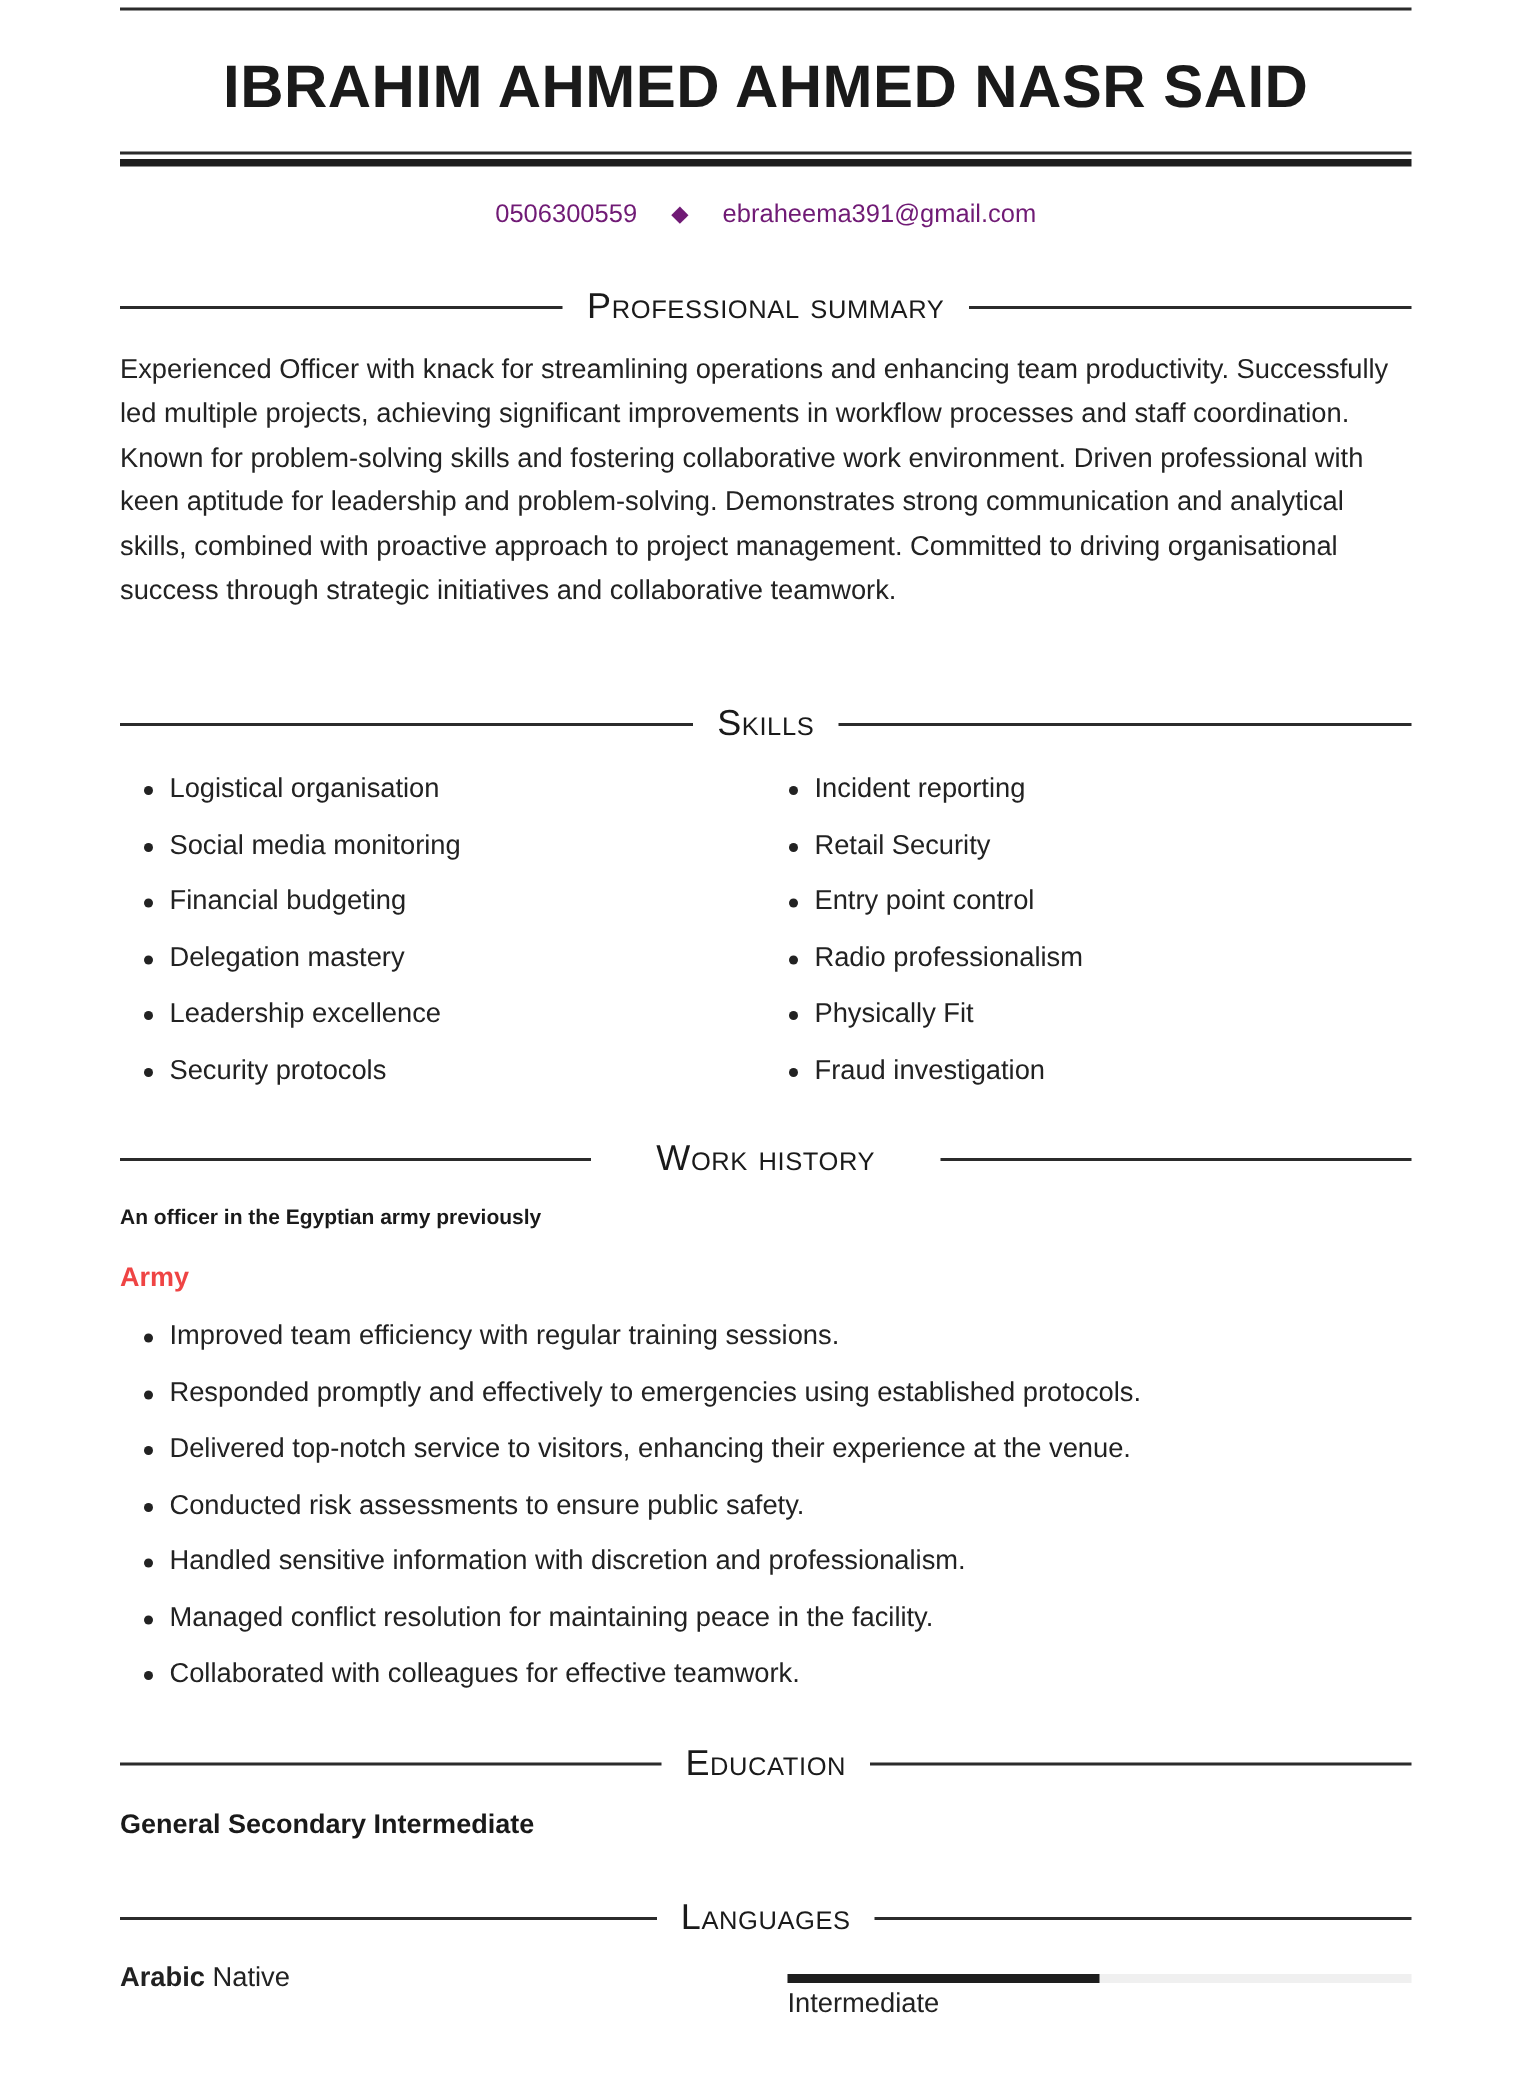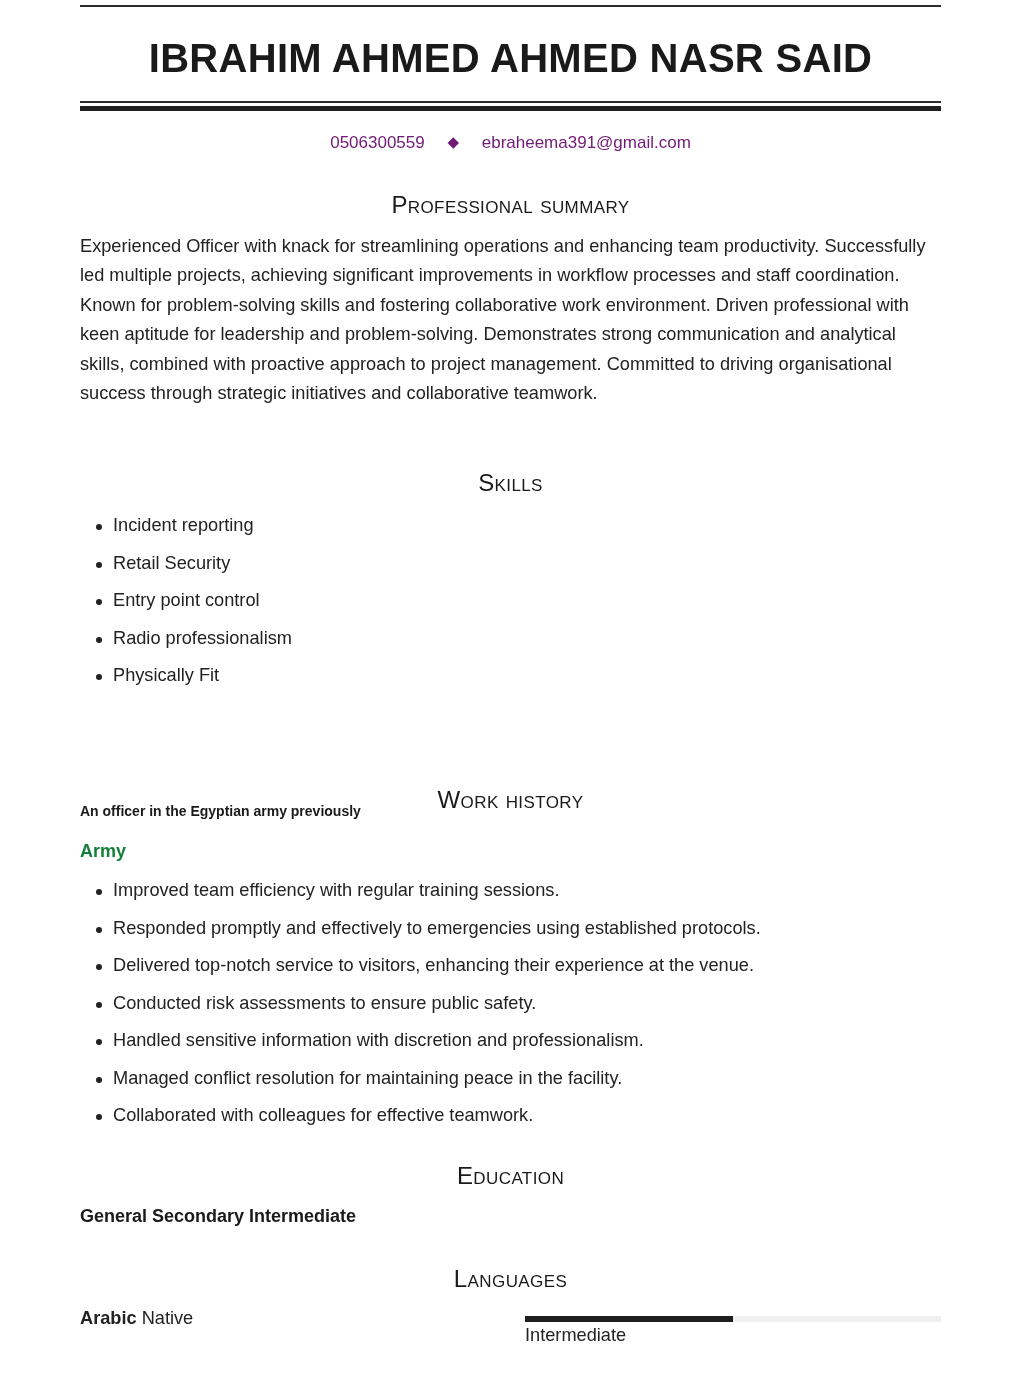--- a/index.html
+++ b/index.html
@@ -15,41 +15,41 @@
       font-size: 40px; font-weight: bold; letter-spacing: 0.3px; color: #1a1a1a;
     }
     .double-rule-thin { position: absolute; left: 0; width: 861px; top: 101px; height: 2px; background: #2b2b2b; }
     .double-rule-thick { position: absolute; left: 0; width: 861px; top: 106px; height: 5px; background: #1e1e1e; }
     .contact {
       position: absolute; left: 0; width: 861px; top: 133px; text-align: center;
       font-size: 17px; color: #701a75;
     }
     .contact .sep { display: inline-block; margin: 0 18px; font-size: 15px; position: relative; top: -1px; }
 
-    .section-head { position: absolute; left: 0; width: 861px; height: 30px; display: flex; align-items: center; flex-direction: column; }
+    .section-head { position: absolute; left: 0; width: 861px; height: 30px; display: flex; align-items: center; }
     .section-head .line { flex: 1; height: 2px; background: #2b2b2b; }
     .section-head .title {
       padding: 0 16px; font-size: 24px; font-variant: small-caps; color: #1a1a1a; letter-spacing: 0.4px;
       white-space: nowrap;
     }
 
     .summary {
       position: absolute; left: 0; width: 861px; top: 232px;
       font-size: 18.2px; line-height: 29.4px; color: #222;
     }
 
     .skills { position: absolute; left: 0; width: 861px; top: 509px; display: flex; }
     .skills ul { list-style: none; margin: 0; padding: 0; width: 430px; }
     .skills li, .duties li { position: relative; padding-left: 33px; font-size: 18.2px; height: 37.5px; line-height: 32px; }
     .skills li::before, .duties li::before {
       content: ""; position: absolute; left: 16px; top: 15px; width: 6px; height: 6px; border-radius: 50%; background: #222;
     }
 
     .job-title { position: absolute; left: 0; top: 803px; font-size: 14px; font-weight: bold; color: #1a1a1a; }
-    .job-org { position: absolute; left: 0; top: 841px; font-size: 18px; font-weight: bold; color: #15803d; }
+    .job-org { position: absolute; left: 0; top: 841px; font-size: 18px; font-weight: bold; color: #ef4444; }
     .duties { position: absolute; left: 0; width: 861px; top: 874px; list-style: none; margin: 0; padding: 0; }
 
     .edu { position: absolute; left: 0; top: 1206px; font-size: 18px; font-weight: bold; color: #1a1a1a; }
 
     .lang-native { position: absolute; left: 0; top: 1308px; font-size: 18.2px; }
     .lang-native b { font-weight: bold; }
     .lang-block { position: absolute; left: 445px; width: 416px; top: 1308px; }
     .lang-row { display: flex; justify-content: space-between; font-size: 18.2px; }
     .lang-row .lname { font-weight: bold; }
     .bar { margin-top: 8px; height: 6px; background: #f0f0f0; position: relative; }
@@ -78,25 +78,34 @@
   </div>
   <div class="summary">Experienced Officer with knack for streamlining operations and enhancing team productivity. Successfully led multiple projects, achieving significant improvements in workflow processes and staff coordination. Known for problem-solving skills and fostering collaborative work environment. Driven professional with keen aptitude for leadership and problem-solving. Demonstrates strong communication and analytical skills, combined with proactive approach to project management. Committed to driving organisational success through strategic initiatives and collaborative teamwork.</div>
 
   <div class="section-head" style="top:468px;">
     <div class="line"></div>
     <div class="title">Skills</div>
     <div class="line"></div>
   </div>
   <div class="skills">
     <ul>
+      <li>Logistical organisation</li>
+      <li>Social media monitoring</li>
+      <li>Financial budgeting</li>
+      <li>Delegation mastery</li>
+      <li>Leadership excellence</li>
+      <li>Security protocols</li>
+    </ul>
+    <ul>
       <li>Incident reporting</li>
       <li>Retail Security</li>
       <li>Entry point control</li>
       <li>Radio professionalism</li>
       <li>Physically Fit</li>
+      <li>Fraud investigation</li>
     </ul>
   </div>
 
   <div class="section-head" style="top:758px;gap:28px;">
     <div class="line"></div>
     <div class="title">Work history</div>
     <div class="line"></div>
   </div>
   <div class="job-title">An officer in the Egyptian army previously</div>
   <div class="job-org">Army</div>

